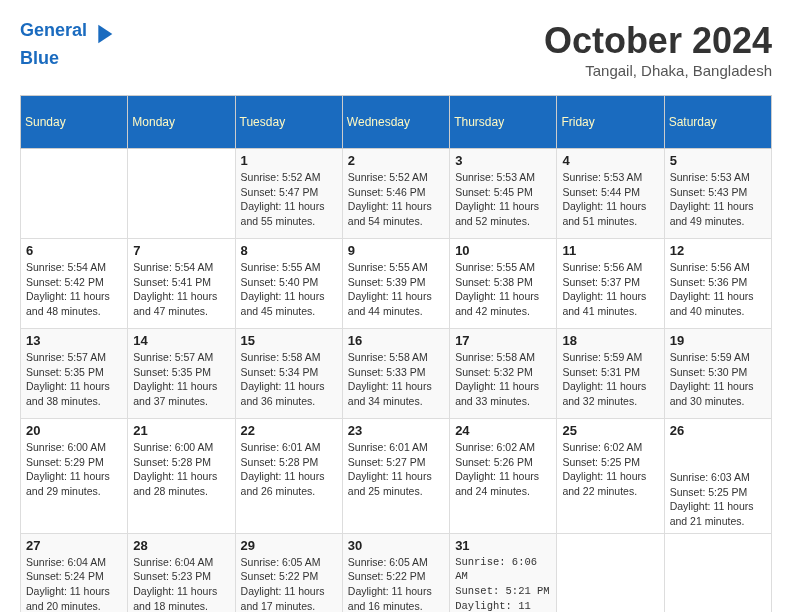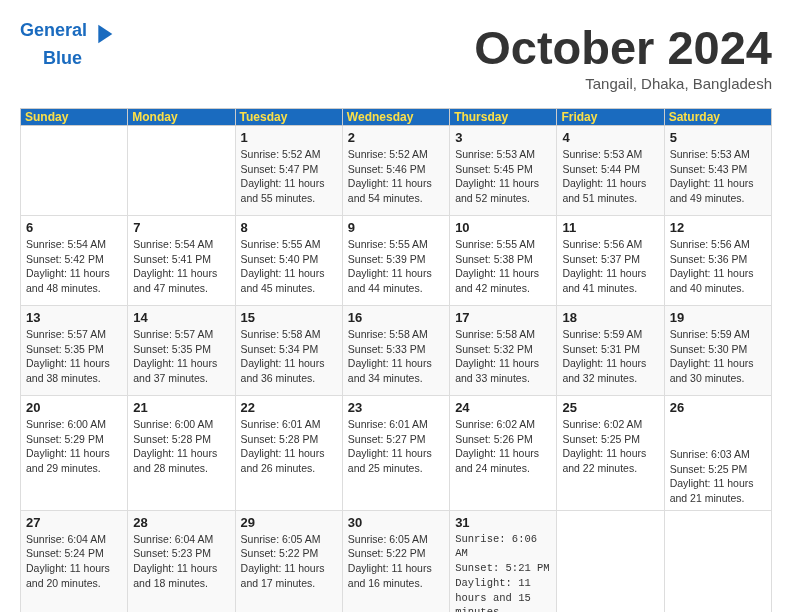--- a/index.html
+++ b/index.html
@@ -31,40 +31,40 @@
     }
     .logo-icon {
       width: 28px;
       height: 28px;
       margin-left: 2px;
     }
     .title-block {
       text-align: right;
     }
     .month-title {
-      font-size: 47px;
+      font-size: 36px;
       font-weight: bold;
       color: #333;
     }
     .location {
       font-size: 15px;
       color: #555;
     }
     .calendar {
       width: 100%;
       border-collapse: collapse;
       font-size: 11px;
     }
     .calendar thead tr th {
       background-color: #1a6bbf;
-      color: #fde047;
-      padding: 1px 4px;
+      color: #fef9c3;
+      padding: 19px 4px;
       text-align: left;
       font-size: 12px;
-      font-weight: bold;
+      font-weight: normal;
       border: 1px solid #ccc;
     }
     .calendar tbody tr td {
       vertical-align: top;
       border: 1px solid #ddd;
       padding: 4px 5px;
       min-height: 80px;
       height: 90px;
       width: calc(100% / 7);
       background: #fff;
@@ -94,21 +94,21 @@
   <div class="logo">
     <div>
       <div style="display:flex;align-items:flex-start;">
         <span class="logo-text">
           <span>General</span>
         </span>
         <svg class="logo-icon" viewBox="0 0 30 30" xmlns="http://www.w3.org/2000/svg">
           <polygon points="10,5 25,15 10,25" fill="#1a6bbf"></polygon>
         </svg>
       </div>
-      <div class="logo-text" style="color:#1a6bbf;font-size:18px;font-weight:bold;margin-left:23px;">Blue</div>
+      <div class="logo-text" style="color:#1a6bbf;font-size:18px;font-weight:bold;">Blue</div>
     </div>
   </div>
   <div class="title-block">
     <div class="month-title">October 2024</div>
     <div class="location">Tangail, Dhaka, Bangladesh</div>
   </div>
 </div>
 
 <table class="calendar">
   <thead>

